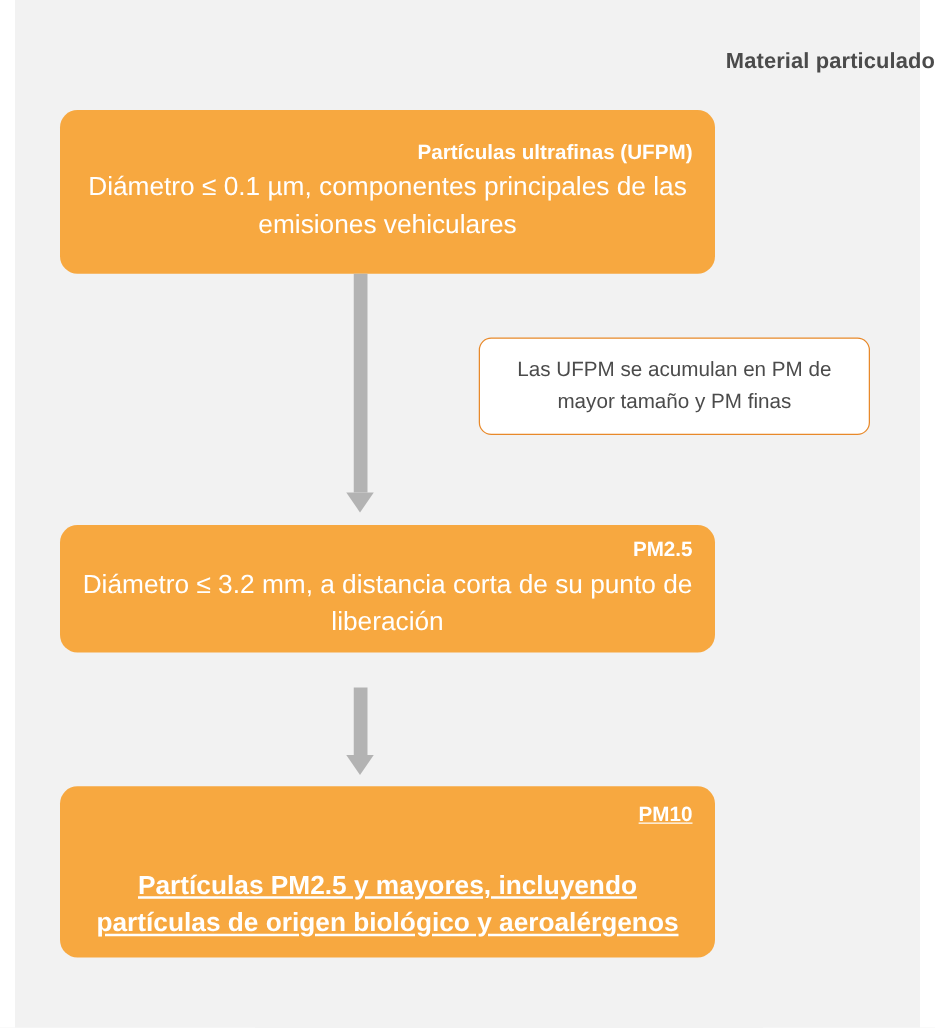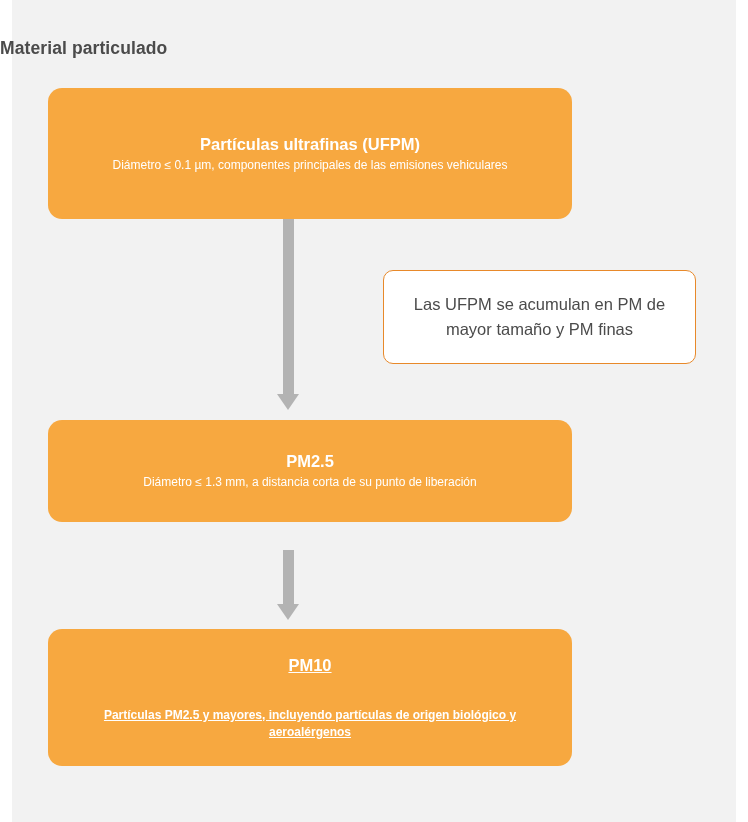--- a/index.html
+++ b/index.html
@@ -29,47 +29,47 @@
     background: #ffffff;
   }
   .edge-left { left: 0; }
   .edge-right { right: 0; }
 
   .diagram-title {
     position: absolute;
     top: 38px;
     left: 0;
     width: 748px;
-    text-align: left;
+    text-align: right;
     font-size: 17.5px;
     font-weight: bold;
     color: #4b4b4b;
     letter-spacing: 0.1px;
   }
 
   .node {
     position: absolute;
     background: #f7a840;
     border-radius: 14px;
     box-sizing: border-box;
     color: #ffffff;
     display: flex;
     flex-direction: column;
-    align-items: center;
+    align-items: flex-end;
     justify-content: center;
     text-align: center;
     padding: 18px 18px;
   }
   .node .node-title {
     font-size: 16.5px;
     font-weight: bold;
     line-height: 1.45;
   }
   .node .node-desc {
-    font-size: 12px;
+    font-size: 21px;
     font-weight: normal;
     line-height: 1.45;
   }
   .node.bold-desc .node-desc {
     font-weight: bold;
     margin-top: 29px;
   }
 
   #node-ufpm {
     left: 48px;
@@ -89,21 +89,21 @@
     width: 524px;
     height: 137px;
     text-decoration: underline;
   }
 
   .callout {
     position: absolute;
     left: 383px;
     top: 270px;
     width: 313px;
-    height: 94px;
+    height: 78px;
     background: #ffffff;
     border: 1.6px solid #e8892a;
     border-radius: 10px;
     box-sizing: border-box;
     display: flex;
     align-items: center;
     justify-content: center;
     text-align: center;
     color: #4b4b4b;
     font-size: 16.5px;
@@ -155,21 +155,21 @@
 
   <div class="arrow" id="arrow-1"></div>
   <div class="arrow-head" id="arrow-head-1"></div>
 
   <div class="callout">
     <span>Las UFPM se acumulan en PM de mayor tamaño y PM finas</span>
   </div>
 
   <div class="node" id="node-pm25">
     <div class="node-title">PM2.5</div>
-    <div class="node-desc">Diámetro ≤ 1.3 mm, a distancia corta de su punto de liberación</div>
+    <div class="node-desc">Diámetro ≤ 3.2 mm, a distancia corta de su punto de liberación</div>
   </div>
 
   <div class="arrow" id="arrow-2"></div>
   <div class="arrow-head" id="arrow-head-2"></div>
 
   <div class="node bold-desc" id="node-pm10">
     <div class="node-title">PM10</div>
     <div class="node-desc">Partículas PM2.5 y mayores, incluyendo partículas de origen biológico y aeroalérgenos</div>
   </div>
 

